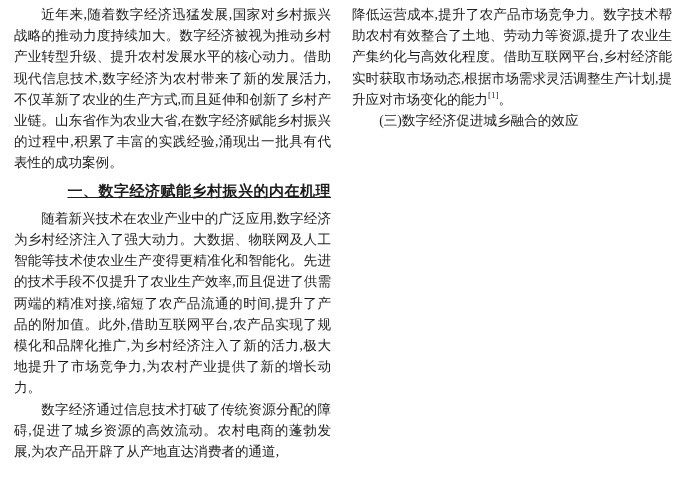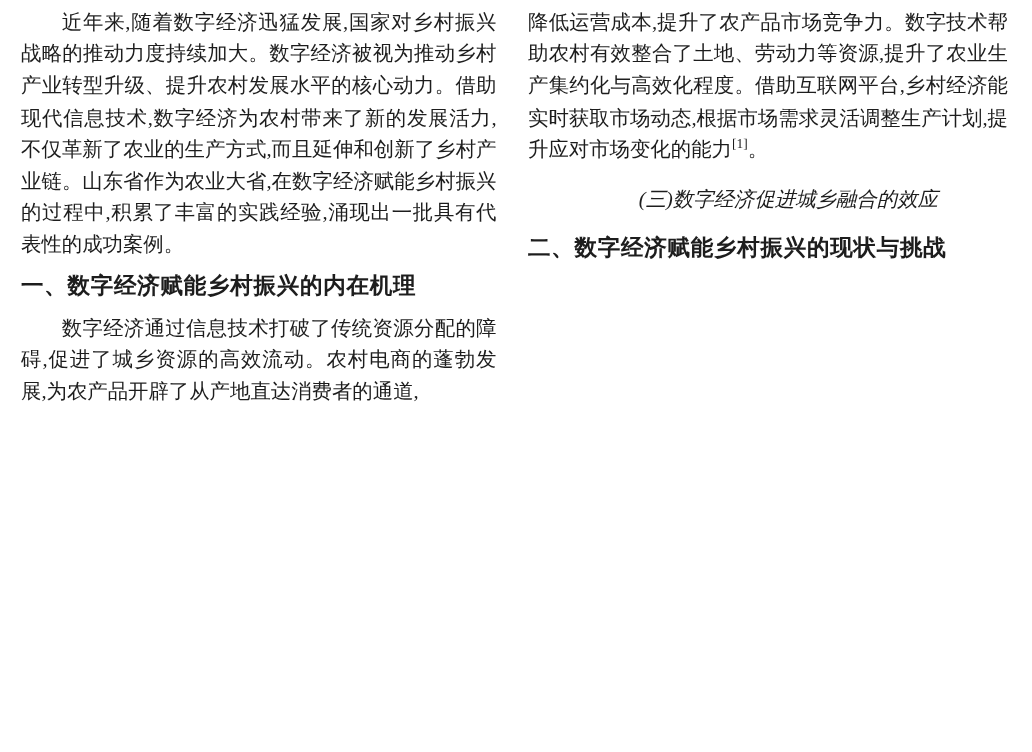--- a/index.html
+++ b/index.html
@@ -21,61 +21,61 @@
     background: #ffffff;
   }
   .col { flex: 0 0 317px; width: 317px; }
   .col.right { flex: 0 0 320px; width: 320px; }
   .para {
     margin: 0;
     text-align: justify;
   }
   .para.indent { text-indent: 2em; }
   .subheading {
-    margin: 12px;
+    margin: 0;
     text-indent: 2em;
-    font-style: italic;
-    text-align: center;
+    text-align: left;
   }
   .heading {
     margin: 6px 0 7px;
     font-size: 15px;
     font-weight: bold;
-    text-align: left;
+    text-align: right;
     font-family: "Liberation Sans", "DejaVu Sans", sans-serif;
     letter-spacing: 0.5px;
+    text-decoration: underline;
   }
   sup.fnref {
     font-size: 9px;
     line-height: 0;
     vertical-align: super;
   }
 </style>
 </head>
 <body>
 
 <div class="page">
 
   <div class="col">
     <p class="para indent">近年来,随着数字经济迅猛发展,国家对乡村振兴战略的推动力度持续加大。数字经济被视为推动乡村产业转型升级、提升农村发展水平的核心动力。借助现代信息技术,数字经济为农村带来了新的发展活力,不仅革新了农业的生产方式,而且延伸和创新了乡村产业链。山东省作为农业大省,在数字经济赋能乡村振兴的过程中,积累了丰富的实践经验,涌现出一批具有代表性的成功案例。</p>
 
     <h2 class="heading">一、数字经济赋能乡村振兴的内在机理</h2>
 
 
+    <p class="para indent">随着新兴技术在农业产业中的广泛应用,数字经济为乡村经济注入了强大动力。大数据、物联网及人工智能等技术使农业生产变得更精准化和智能化。先进的技术手段不仅提升了农业生产效率,而且促进了供需两端的精准对接,缩短了农产品流通的时间,提升了产品的附加值。此外,借助互联网平台,农产品实现了规模化和品牌化推广,为乡村经济注入了新的活力,极大地提升了市场竞争力,为农村产业提供了新的增长动力。</p>
 
 
     <p class="para indent">数字经济通过信息技术打破了传统资源分配的障碍,促进了城乡资源的高效流动。农村电商的蓬勃发展,为农产品开辟了从产地直达消费者的通道,</p>
   </div>
 
   <div class="col right">
     <p class="para">
       <span>降低运营成本,提升了农产品市场竞争力。数字技术帮助农村有效整合了土地、劳动力等资源,提升了农业生产集约化与高效化程度。借助互联网平台,乡村经济能实时获取市场动态,根据市场需求灵活调整生产计划,提升应对市场变化的能力</span><sup class="fnref">[1]</sup><span>。</span>
     </p>
 
     <p class="subheading">(三)数字经济促进城乡融合的效应</p>
 
 
-    <h2 class="heading">二、数字经济赋能乡村振兴的现状与挑战</h2>
 
 
   </div>
 
 </div>
 
 </body></html>

